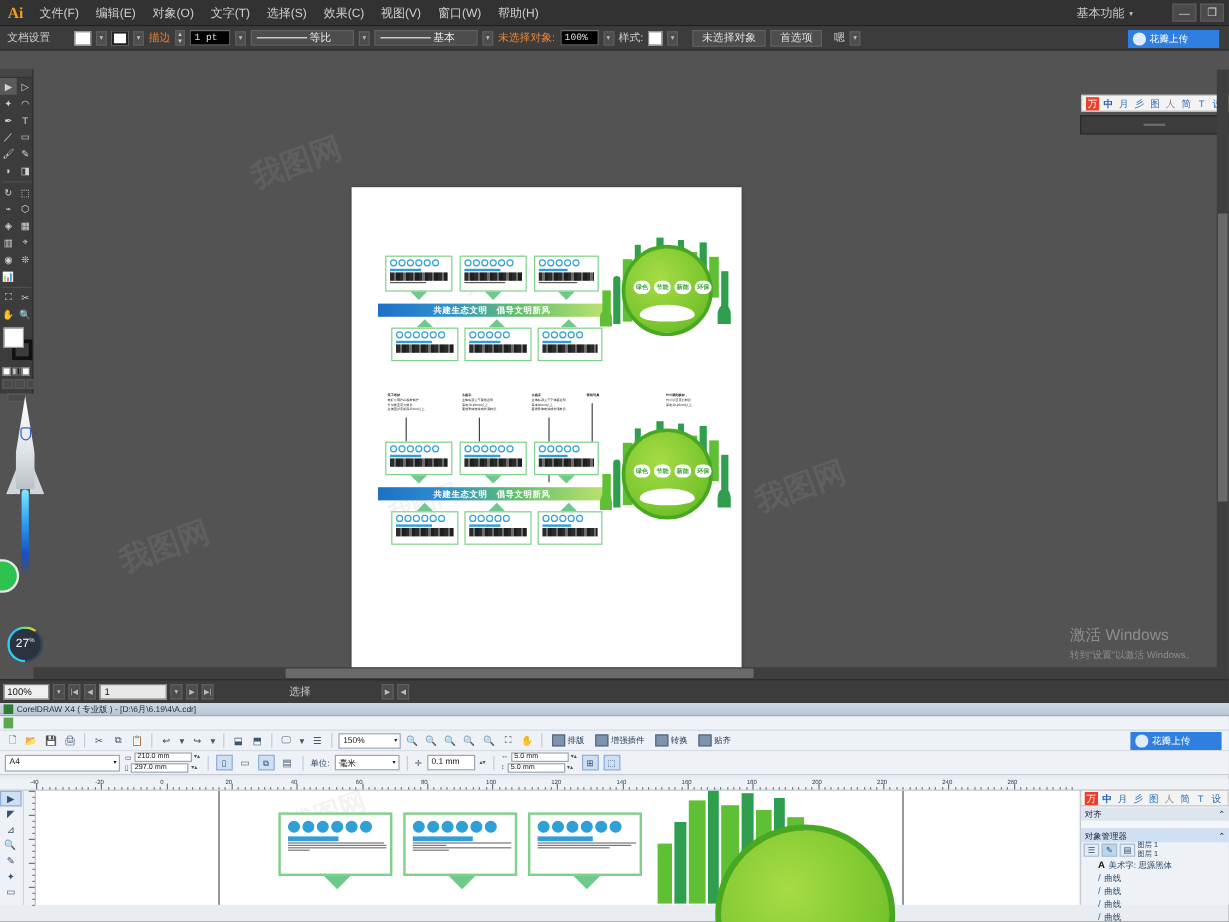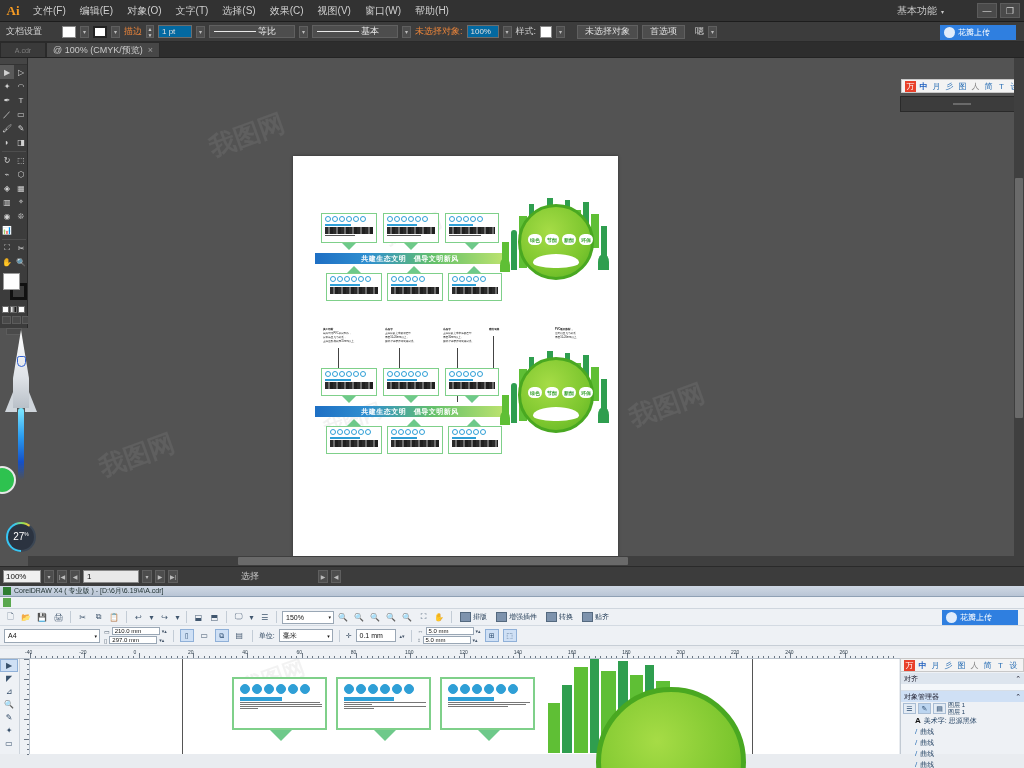--- a/index.html
+++ b/index.html
@@ -26,22 +26,22 @@
   
   .ai-optbar { position:absolute; left:0; top:22px; width:1024px; height:20px;
     background:#3c3c3c; border-bottom:1px solid #2a2a2a; display:flex; align-items:center;
     padding-left:6px; gap:4px; }
   .opt-label { color:#cdcdcd; font-size:9px; white-space:nowrap; }
   .opt-label.orange { color:#e8833a; }
   .opt-swatch { width:14px; height:12px; background:#fff; border:1px solid #888; }
   .opt-swatch.dbl { background:#fff; border:2px solid #222; }
   .opt-arrow { width:9px;height:12px; background:#4d4d4d; border:1px solid #5f5f5f;
     color:#bbb; font-size:6px; display:flex;align-items:center;justify-content:center; }
-  .opt-field { height:13px; background:#0369a1; border:1px solid #6d6d6d; color:#e0e0e0;
-    font-size:8px; display:flex; align-items:center; padding:0 3px; }
+  .opt-field { height:13px; background:#000000; border:1px solid #6d6d6d; color:#e0e0e0;
+    font-size:8px; display:flex; align-items:center; padding:0 3px;font-family:Liberation Mono, monospace; }
   .opt-stroke { height:13px; min-width:86px; background:#4d4d4d; border:1px solid #606060;
     display:flex; align-items:center; justify-content:center; position:relative; }
   .opt-stroke .line { position:absolute; left:4px; width:42px; height:1px; background:#e8e8e8; }
   .opt-stroke span { color:#eee; font-size:9px; margin-left:30px; }
   .opt-btn { height:14px; background:#4d4d4d; border:1px solid #606060; color:#ddd;
     font-size:9px; display:flex; align-items:center; padding:0 7px; }
   .opt-spin { width:8px;height:13px; background:#4d4d4d;border:1px solid #5f5f5f; color:#ccc;
     font-size:5px; display:flex;flex-direction:column;align-items:center;justify-content:center;}
 
   
@@ -306,27 +306,20 @@
     <div class="opt-arrow">▾</div>
     <div class="opt-label">样式:</div>
     <div class="opt-swatch" style="width:12px"></div>
     <div class="opt-arrow">▾</div>
     <div class="opt-btn" style="margin-left:8px">未选择对象</div>
     <div class="opt-btn">首选项</div>
     <div class="opt-label" style="margin-left:6px">嗯</div>
     <div class="opt-arrow">▾</div>
   </div>
 
-  <div class="ai-tabbar">
-    <div class="tab-fade">A.cdr</div>
-    <div class="ai-tab">
-      <span>@ 100% (CMYK/预览)</span>
-      <span class="x">×</span>
-    </div>
-  </div>
 
   <div class="ai-tools">
     <div class="tool-grip"></div>
     <div class="tool-grid">
       <div class="tool-cell sel">▶</div>
       <div class="tool-cell">▷</div>
       <div class="tool-cell">✦</div>
       <div class="tool-cell">◠</div>
       <div class="tool-cell">✒</div>
       <div class="tool-cell">T</div>
@@ -692,20 +685,24 @@
     <div class="rk-fin-r"></div>
     <div class="rk-body"></div>
     <div class="rk-badge"></div>
     <div class="rk-flame"></div>
   </div>
   <div class="green-badge"></div>
   <div class="pct-badge">
     <span><b>27</b><sup>%</sup></span>
   </div>
 
+  <div class="winmark">
+    <div class="l1">激活 Windows</div>
+    <div class="l2">转到"设置"以激活 Windows。</div>
+  </div>
 </div>
 
 <div id="cd-window">
 
   <div class="cd-title">
     <div class="ic"></div>
     <span>CorelDRAW X4 ( 专业版 ) - [D:\6月\6.19\4\A.cdr]</span>
   </div>
 
   <div class="cd-menustub">

